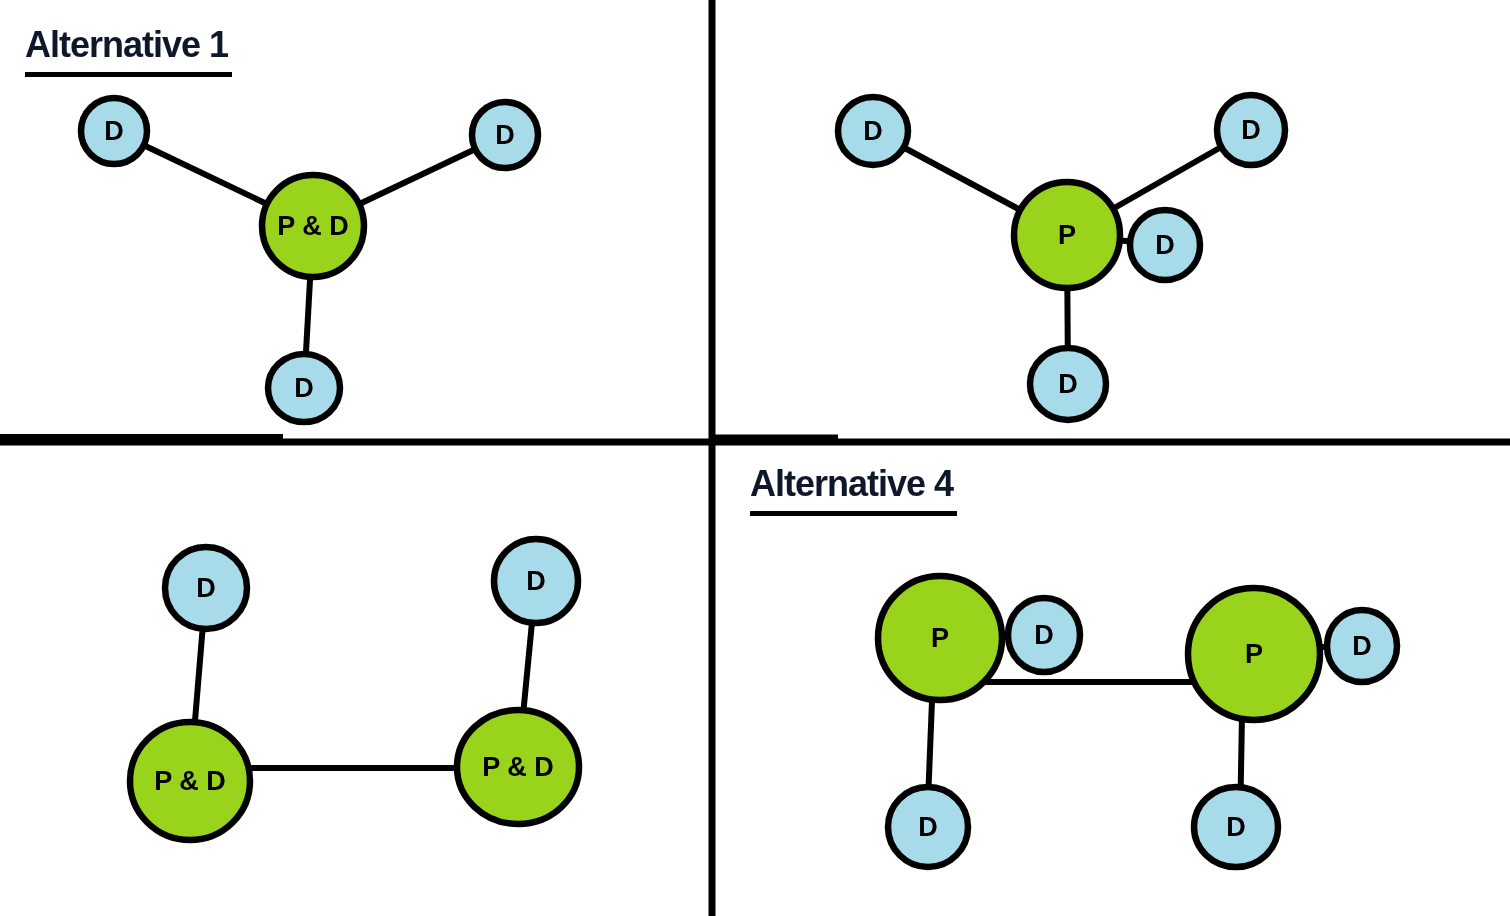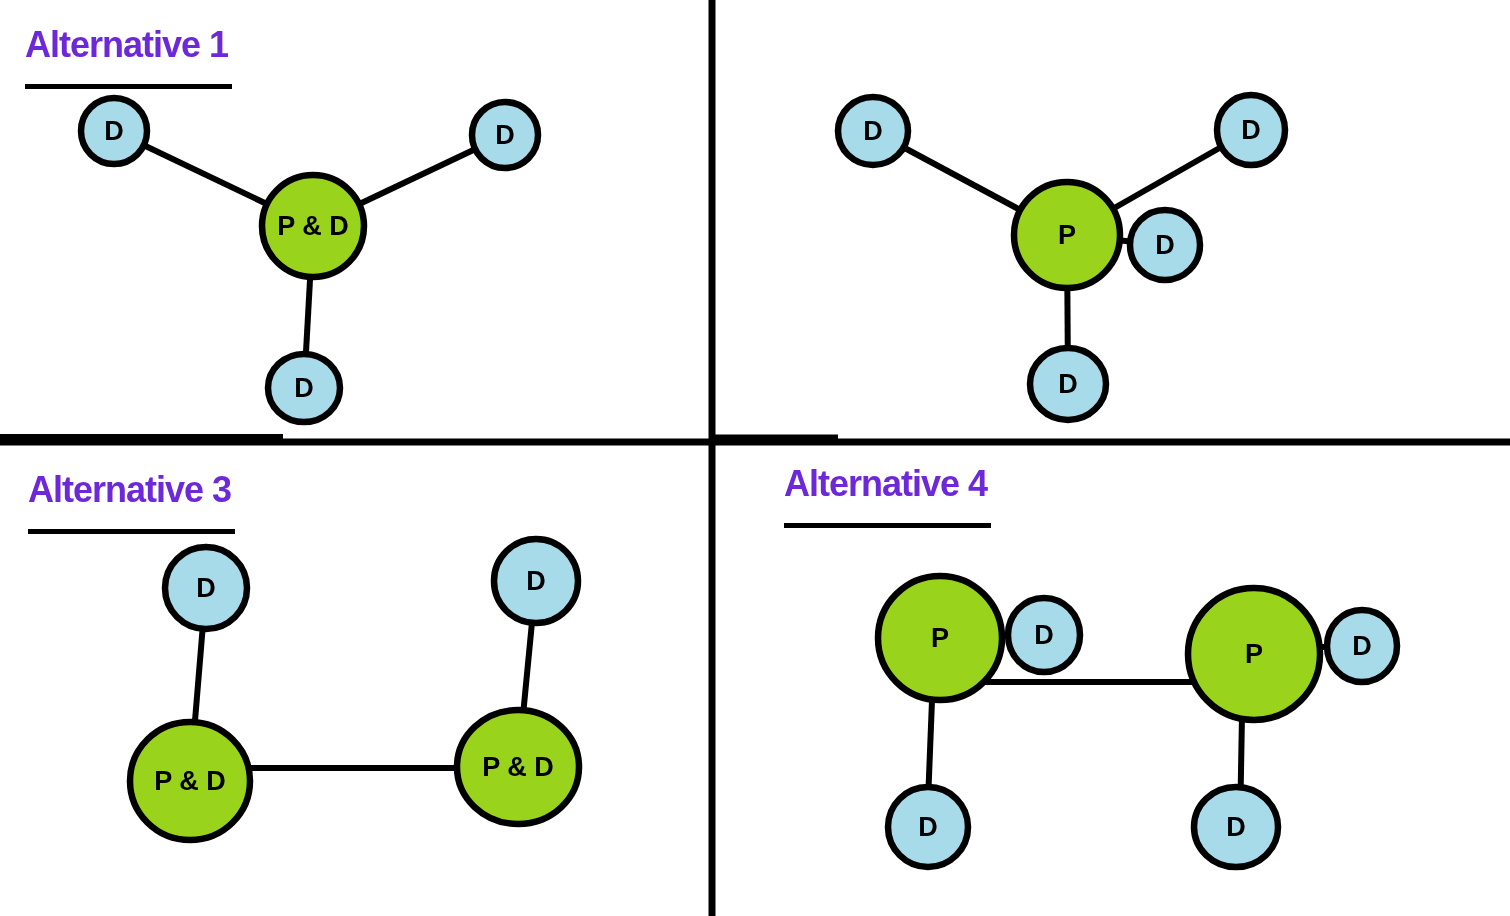--- a/index.html
+++ b/index.html
@@ -21,24 +21,24 @@
     top: 0;
     width: 1510px;
     height: 916px;
   }
   .panel-title {
     position: absolute;
     font-weight: bold;
     font-size: 36px;
     letter-spacing: -1px;
     line-height: 1.05;
-    color: #6d28d9;
+    color: #0f172a;
     white-space: nowrap;
     border-bottom: 5px solid #000000;
-    padding-bottom: 20px;
+    padding-bottom: 8px;
     padding-right: 4px;
   }
 </style>
 </head>
 <body>
 
 <div class="canvas">
   <svg id="diagram-svg" xmlns="http://www.w3.org/2000/svg" viewBox="0 0 1510 916">
       <line x1="712" y1="0" x2="712" y2="916" stroke="#000000" stroke-width="7"></line>
       <line x1="0" y1="442" x2="1510" y2="442" stroke="#000000" stroke-width="7"></line>
@@ -93,15 +93,14 @@
       <text x="1044" y="635" text-anchor="middle" dominant-baseline="central" font-family="&quot;Liberation Sans&quot;, sans-serif" font-weight="bold" font-size="27" fill="#000000">D</text>
       <ellipse cx="1362" cy="646" rx="35" ry="36" fill="#a7dbe9" stroke="#000000" stroke-width="6.5"></ellipse>
       <text x="1362" y="646" text-anchor="middle" dominant-baseline="central" font-family="&quot;Liberation Sans&quot;, sans-serif" font-weight="bold" font-size="27" fill="#000000">D</text>
       <ellipse cx="928" cy="827" rx="40" ry="40" fill="#a7dbe9" stroke="#000000" stroke-width="6.5"></ellipse>
       <text x="928" y="827" text-anchor="middle" dominant-baseline="central" font-family="&quot;Liberation Sans&quot;, sans-serif" font-weight="bold" font-size="27" fill="#000000">D</text>
       <ellipse cx="1236" cy="827" rx="42" ry="40" fill="#a7dbe9" stroke="#000000" stroke-width="6.5"></ellipse>
       <text x="1236" y="827" text-anchor="middle" dominant-baseline="central" font-family="&quot;Liberation Sans&quot;, sans-serif" font-weight="bold" font-size="27" fill="#000000">D</text>
     </svg>
 
   <div class="panel-title" style="left: 25px; top: 26px;">Alternative 1</div>
-  <div class="panel-title" style="left: 28px; top: 471px;">Alternative 3</div>
-  <div class="panel-title" style="left: 750px; top: 465px; margin-left: 34px;">Alternative 4</div>
+  <div class="panel-title" style="left: 750px; top: 465px;">Alternative 4</div>
 </div>
 
 </body></html>

